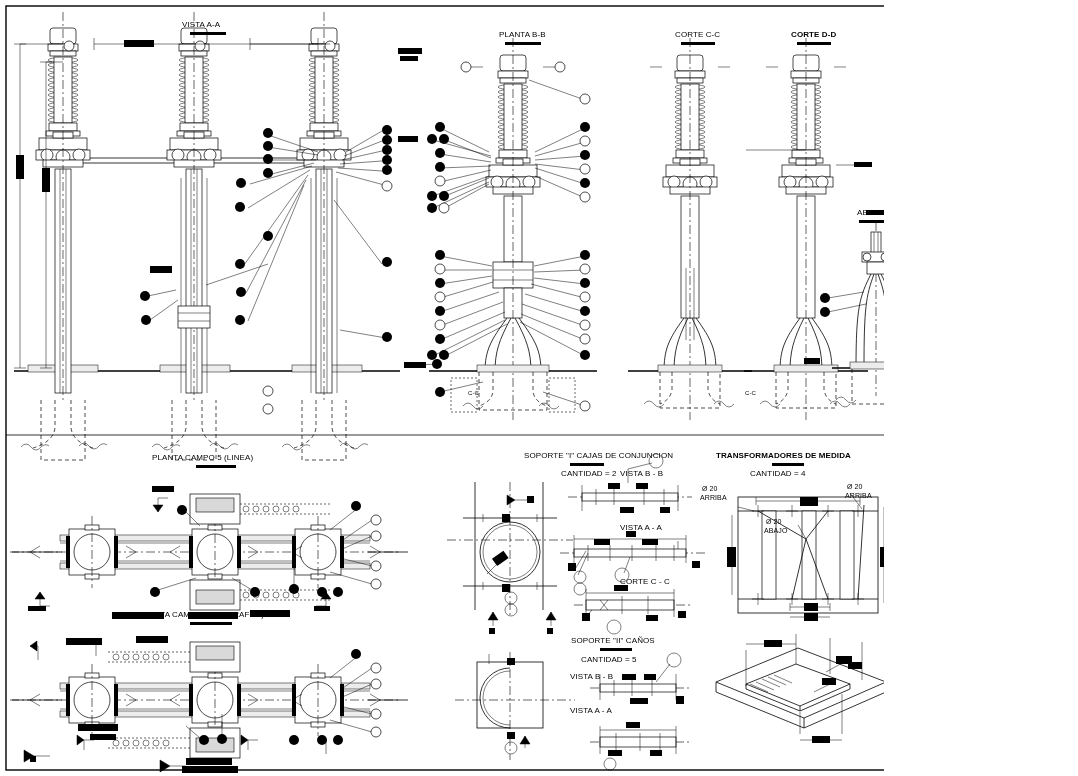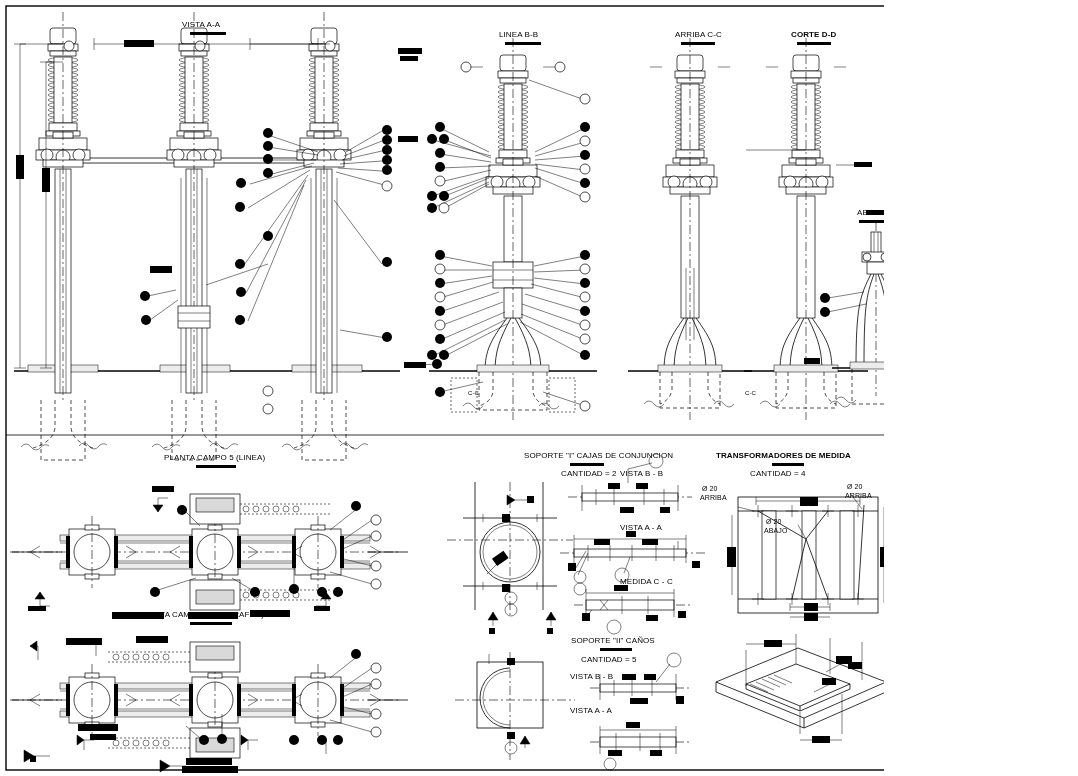--- a/index.html
+++ b/index.html
@@ -1169,47 +1169,47 @@
         <line x1="14" y1="0" x2="14" y2="404" stroke="#000" stroke-width="0.8"></line>
         <line x1="108" y1="0" x2="108" y2="404" stroke="#000" stroke-width="0.8"></line>
         <line x1="126" y1="0" x2="126" y2="404" stroke="#000" stroke-width="0.8"></line>
       </g>
 
 </svg>
 
 <div class="lbl" style="left:182px; top:21px;">VISTA A-A</div>
 <div class="underbar" style="left:190px; top:32px; width:36px;"></div>
 
-<div class="lbl" style="left:499px; top:31px;">LINEA B-B</div>
+<div class="lbl" style="left:499px; top:31px;">PLANTA B-B</div>
 <div class="underbar" style="left:505px; top:42px; width:36px;"></div>
 
-<div class="lbl" style="left:675px; top:31px;">ARRIBA C-C</div>
+<div class="lbl" style="left:675px; top:31px;">CORTE C-C</div>
 <div class="underbar" style="left:681px; top:42px; width:34px;"></div>
 
 <div class="lbl" style="left:791px; top:31px;font-weight:bold;">CORTE D-D</div>
 <div class="underbar" style="left:797px; top:42px; width:34px;"></div>
 
 <div class="lbl" style="left:857px; top:209px;">ABAJO E-E</div>
 <div class="underbar" style="left:859px; top:220px; width:33px;"></div>
 
 <div class="lbl xs" style="left:468px; top:390px;">C-C</div>
 <div class="lbl xs" style="left:745px; top:390px;">C-C</div>
 
-<div class="lbl" style="left:164px; top:454px;">PLANTA CAMPO 5 (LINEA)</div>
+<div class="lbl" style="left:152px; top:454px;">PLANTA CAMPO 5 (LINEA)</div>
 <div class="underbar" style="left:196px; top:465px; width:40px;"></div>
 
 <div class="lbl" style="left:139px; top:611px;">PLANTA CAMPO 2 Y 6 (TRAFOS)</div>
 <div class="underbar" style="left:190px; top:622px; width:42px;"></div>
 
 <div class="lbl" style="left:524px; top:452px;">SOPORTE "I" CAJAS DE CONJUNCION</div>
 <div class="underbar" style="left:570px; top:463px; width:34px;"></div>
 <div class="lbl" style="left:561px; top:470px;">CANTIDAD = 2</div>
 <div class="lbl" style="left:620px; top:470px;">VISTA B - B</div>
 <div class="lbl" style="left:620px; top:524px;">VISTA A - A</div>
-<div class="lbl" style="left:620px; top:578px;">MEDIDA C - C</div>
+<div class="lbl" style="left:620px; top:578px;">CORTE C - C</div>
 
 <div class="lbl" style="left:571px; top:637px;">SOPORTE "II" CAÑOS</div>
 <div class="underbar" style="left:600px; top:648px; width:32px;"></div>
 <div class="lbl" style="left:581px; top:656px;">CANTIDAD = 5</div>
 <div class="lbl" style="left:570px; top:673px;">VISTA B - B</div>
 <div class="lbl" style="left:570px; top:707px;">VISTA A - A</div>
 
 <div class="lbl" style="left:716px; top:452px;font-weight:bold;">TRANSFORMADORES DE MEDIDA</div>
 <div class="underbar" style="left:772px; top:463px; width:32px;"></div>
 <div class="lbl" style="left:750px; top:470px;">CANTIDAD = 4</div>

